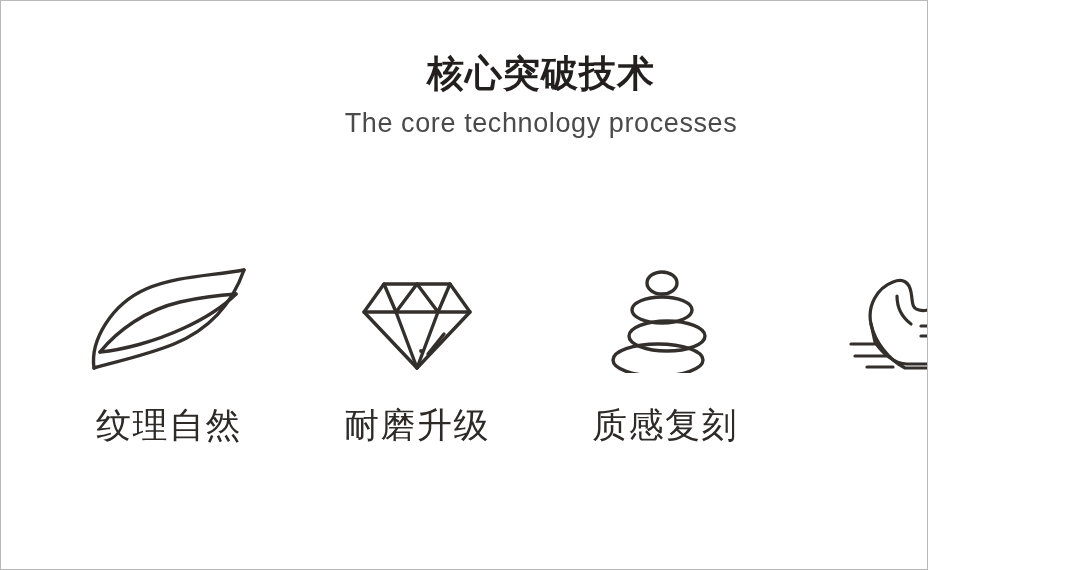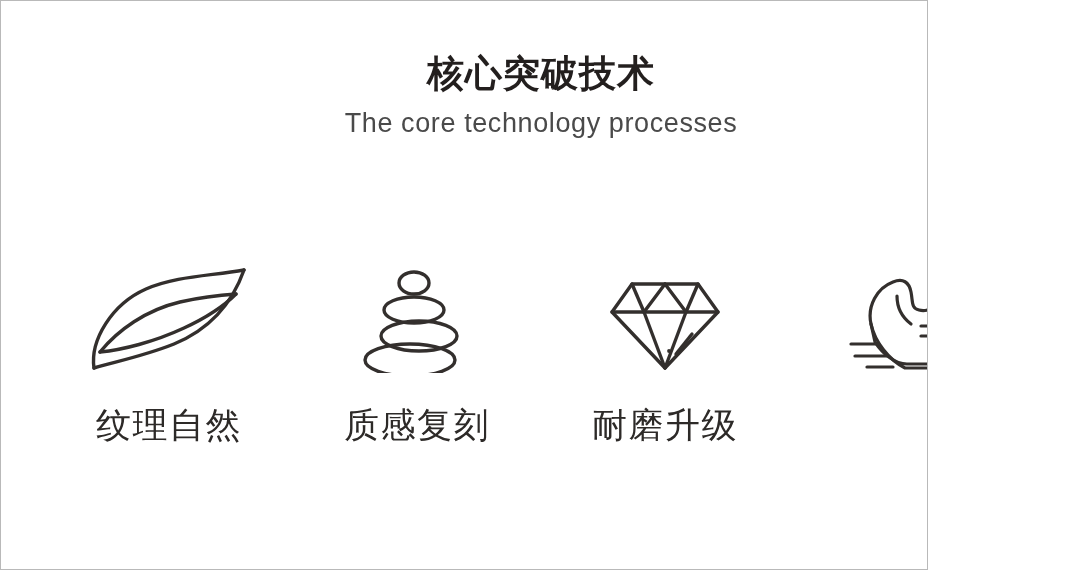--- a/index.html
+++ b/index.html
@@ -101,51 +101,51 @@
           <path d="M10 102 C 30 96, 60 90, 90 78 C 124 64, 148 38, 160 4"></path>
           <path d="M16 86 C 34 64, 62 44, 96 36 C 118 31, 136 29, 152 28"></path>
           <path d="M16 86 C 38 84, 70 76, 100 62 C 126 50, 142 38, 152 28"></path>
         </svg>
       </div>
       <div class="feature-label">纹理自然</div>
     </div>
 
     <div class="feature">
       <div class="icon-box">
-        <svg width="110" height="104" viewBox="0 0 110 104" fill="none" stroke="#332f2d" stroke-width="3.4">
-          <ellipse cx="52" cy="14" rx="15" ry="11"></ellipse>
-          <ellipse cx="52" cy="41" rx="30" ry="13"></ellipse>
-          <ellipse cx="57" cy="67" rx="38" ry="15"></ellipse>
-          <ellipse cx="48" cy="91" rx="45" ry="16"></ellipse>
-        </svg>
-      </div>
-      <div class="feature-label">质感复刻</div>
-    </div>
-
-    <div class="feature">
-      <div class="icon-box">
         <svg width="118" height="106" viewBox="0 0 118 106" fill="none" stroke="#332f2d" stroke-width="3.4" stroke-linecap="round" stroke-linejoin="round">
 
           <path d="M26 16 L 92 16 L 112 44 L 59 100 L 6 44 Z"></path>
 
           <path d="M6 44 L 112 44"></path>
 
           <path d="M26 16 L 38 44"></path>
           <path d="M92 16 L 80 44"></path>
           <path d="M59 16 L 38 44"></path>
           <path d="M59 16 L 80 44"></path>
 
           <path d="M38 44 L 59 100"></path>
           <path d="M80 44 L 59 100"></path>
 
           <path d="M86 66 L 70 86"></path>
           <circle cx="63" cy="83" r="1.9" fill="#332f2d" stroke="none"></circle>
         </svg>
       </div>
       <div class="feature-label">耐磨升级</div>
+    </div>
+
+    <div class="feature">
+      <div class="icon-box">
+        <svg width="110" height="104" viewBox="0 0 110 104" fill="none" stroke="#332f2d" stroke-width="3.4">
+          <ellipse cx="52" cy="14" rx="15" ry="11"></ellipse>
+          <ellipse cx="52" cy="41" rx="30" ry="13"></ellipse>
+          <ellipse cx="57" cy="67" rx="38" ry="15"></ellipse>
+          <ellipse cx="48" cy="91" rx="45" ry="16"></ellipse>
+        </svg>
+      </div>
+      <div class="feature-label">质感复刻</div>
     </div>
 
     <div class="feature">
       <div class="icon-box">
         <svg width="128" height="106" viewBox="0 0 128 106" fill="none" stroke="#332f2d" stroke-width="3.2" stroke-linecap="round" stroke-linejoin="round">
 
           <path d="M22 56 C 18 38, 28 20, 44 14 C 54 10, 60 14, 62 24
                    C 64 34, 62 40, 70 42 C 78 44, 84 40, 88 36
                    C 92 32, 98 34, 100 42 L 104 62
                    C 106 72, 112 78, 116 84 C 120 90, 118 96, 110 96

